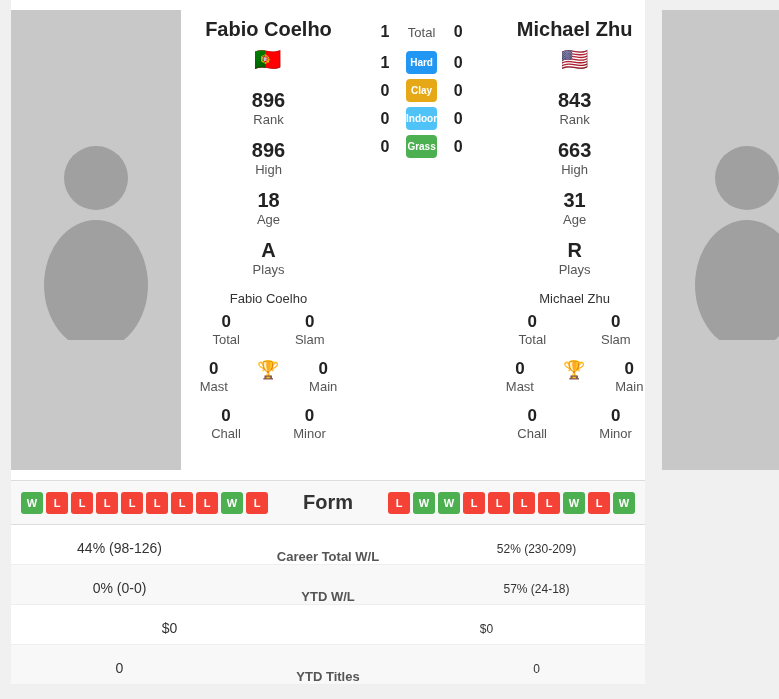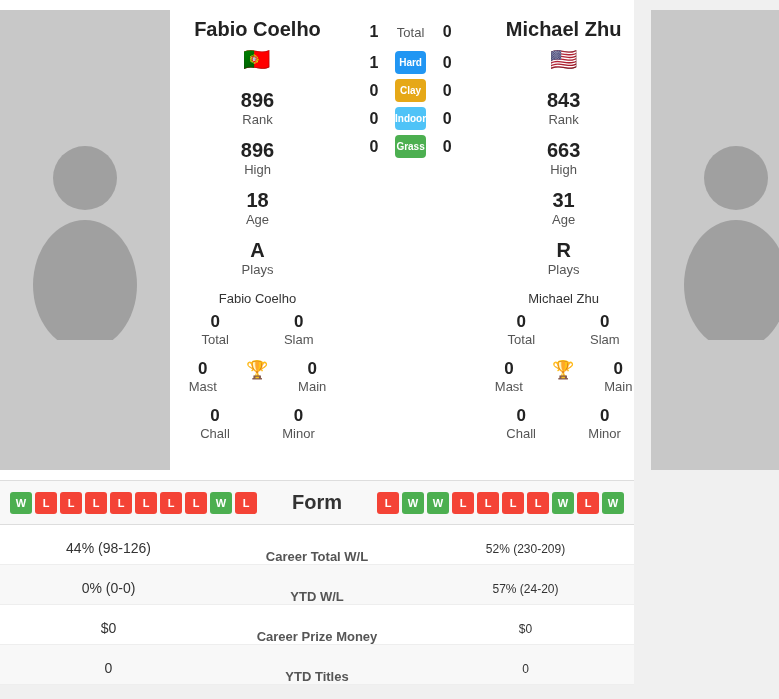--- a/index.html
+++ b/index.html
@@ -6,20 +6,21 @@
     body {
       font-family: Arial, sans-serif;
       background: #f0f0f0;
       width: 779px;
       min-height: 699px;
     }
 
     .main-container {
       background: #1d4ed8;
       width: 634px;
+      margin-left: 11px;
     }
 
     
     .comparison-section {
       display: flex;
       align-items: stretch;
       background: #fff;
       padding: 10px 0;
       border-bottom: 1px solid #ddd;
     }
@@ -455,25 +456,24 @@
 
   <div id="career-stats">
       <div class="stats-row">
       <span class="stats-left">44% (98-126)</span>
       <span class="stats-center">Career Total W/L</span>
       <span class="stats-right">52% (230-209)</span>
     </div>
       <div class="stats-row">
       <span class="stats-left">0% (0-0)</span>
       <span class="stats-center">YTD W/L</span>
-      <span class="stats-right">57% (24-20)</span>
+      <span class="stats-right">57% (24-18)</span>
     </div>
       <div class="stats-row">
       <span class="stats-left">$0</span>
-      <span class="stats-center bold">Career Prize Money</span>
       <span class="stats-right">$0</span>
     </div>
       <div class="stats-row">
       <span class="stats-left">0</span>
       <span class="stats-center">YTD Titles</span>
       <span class="stats-right">0</span>
     </div>
     </div>
 
 </div>

